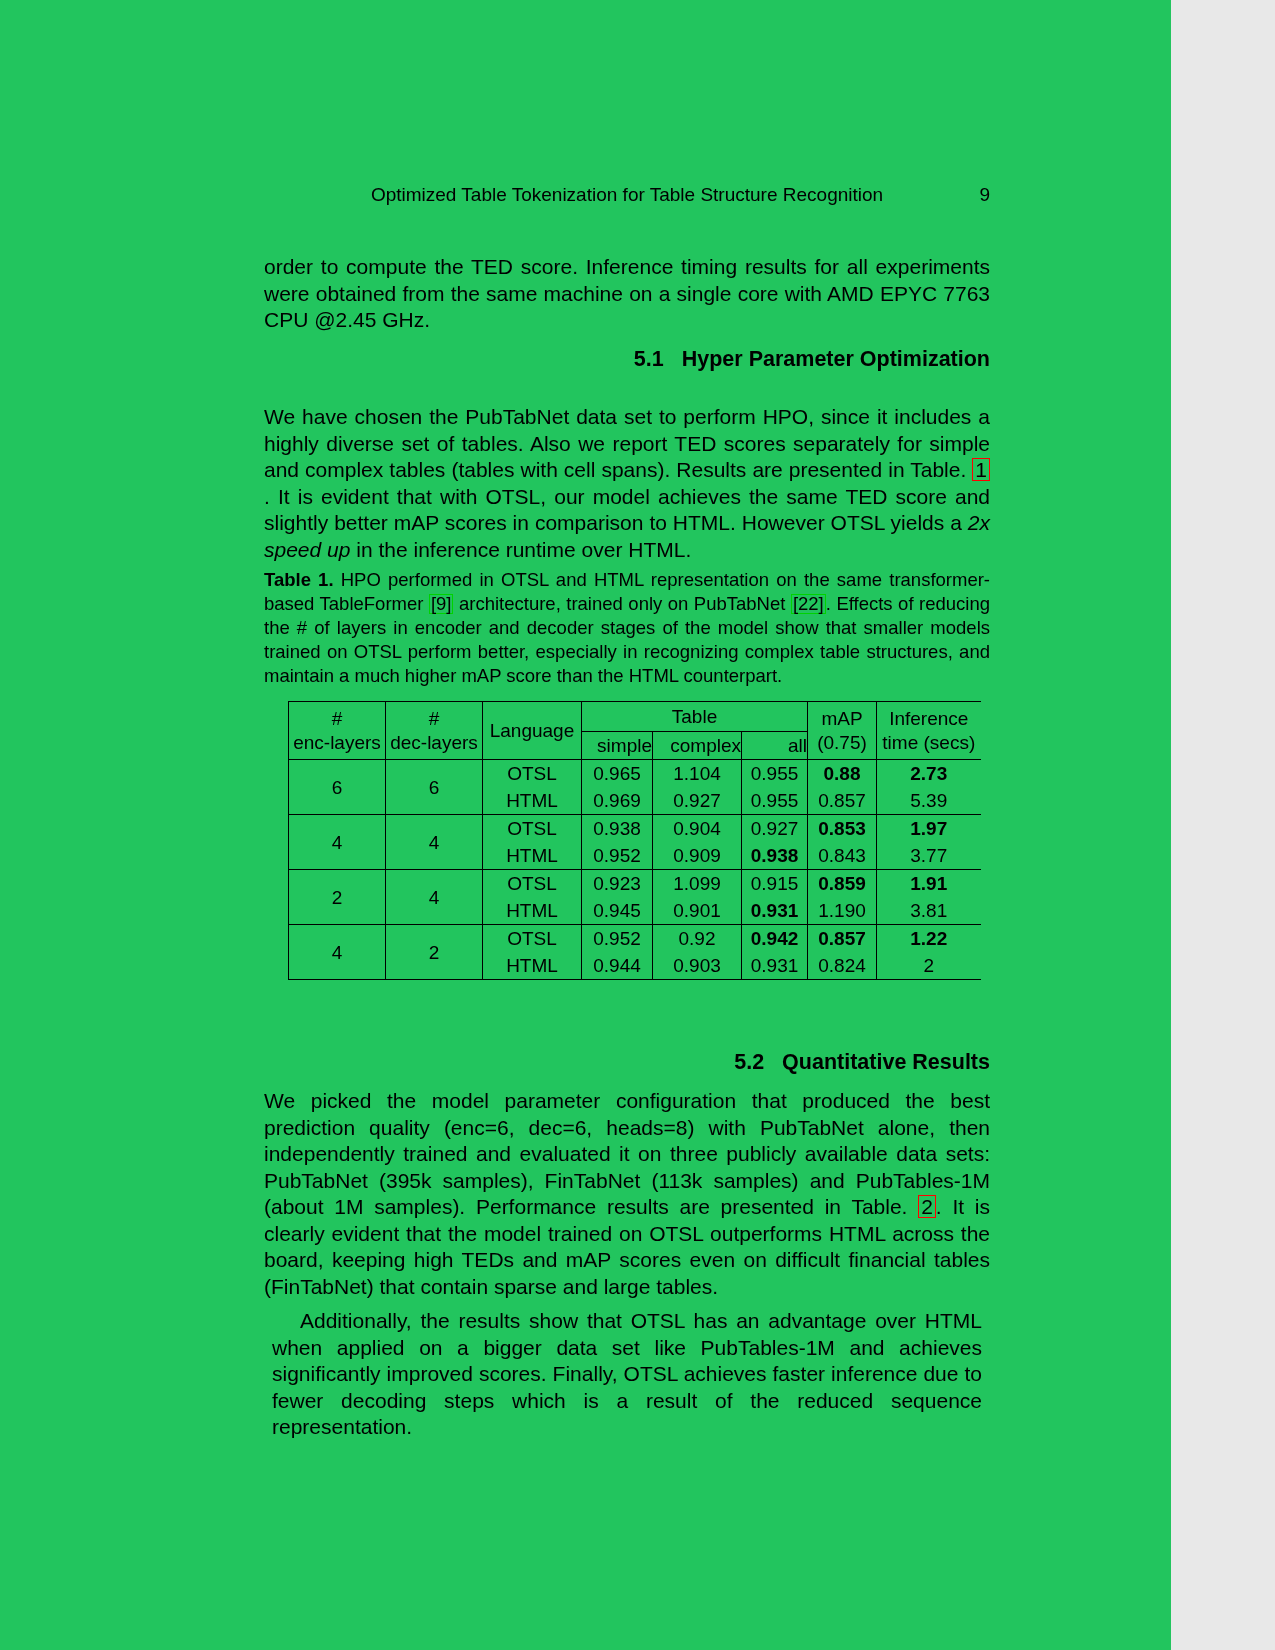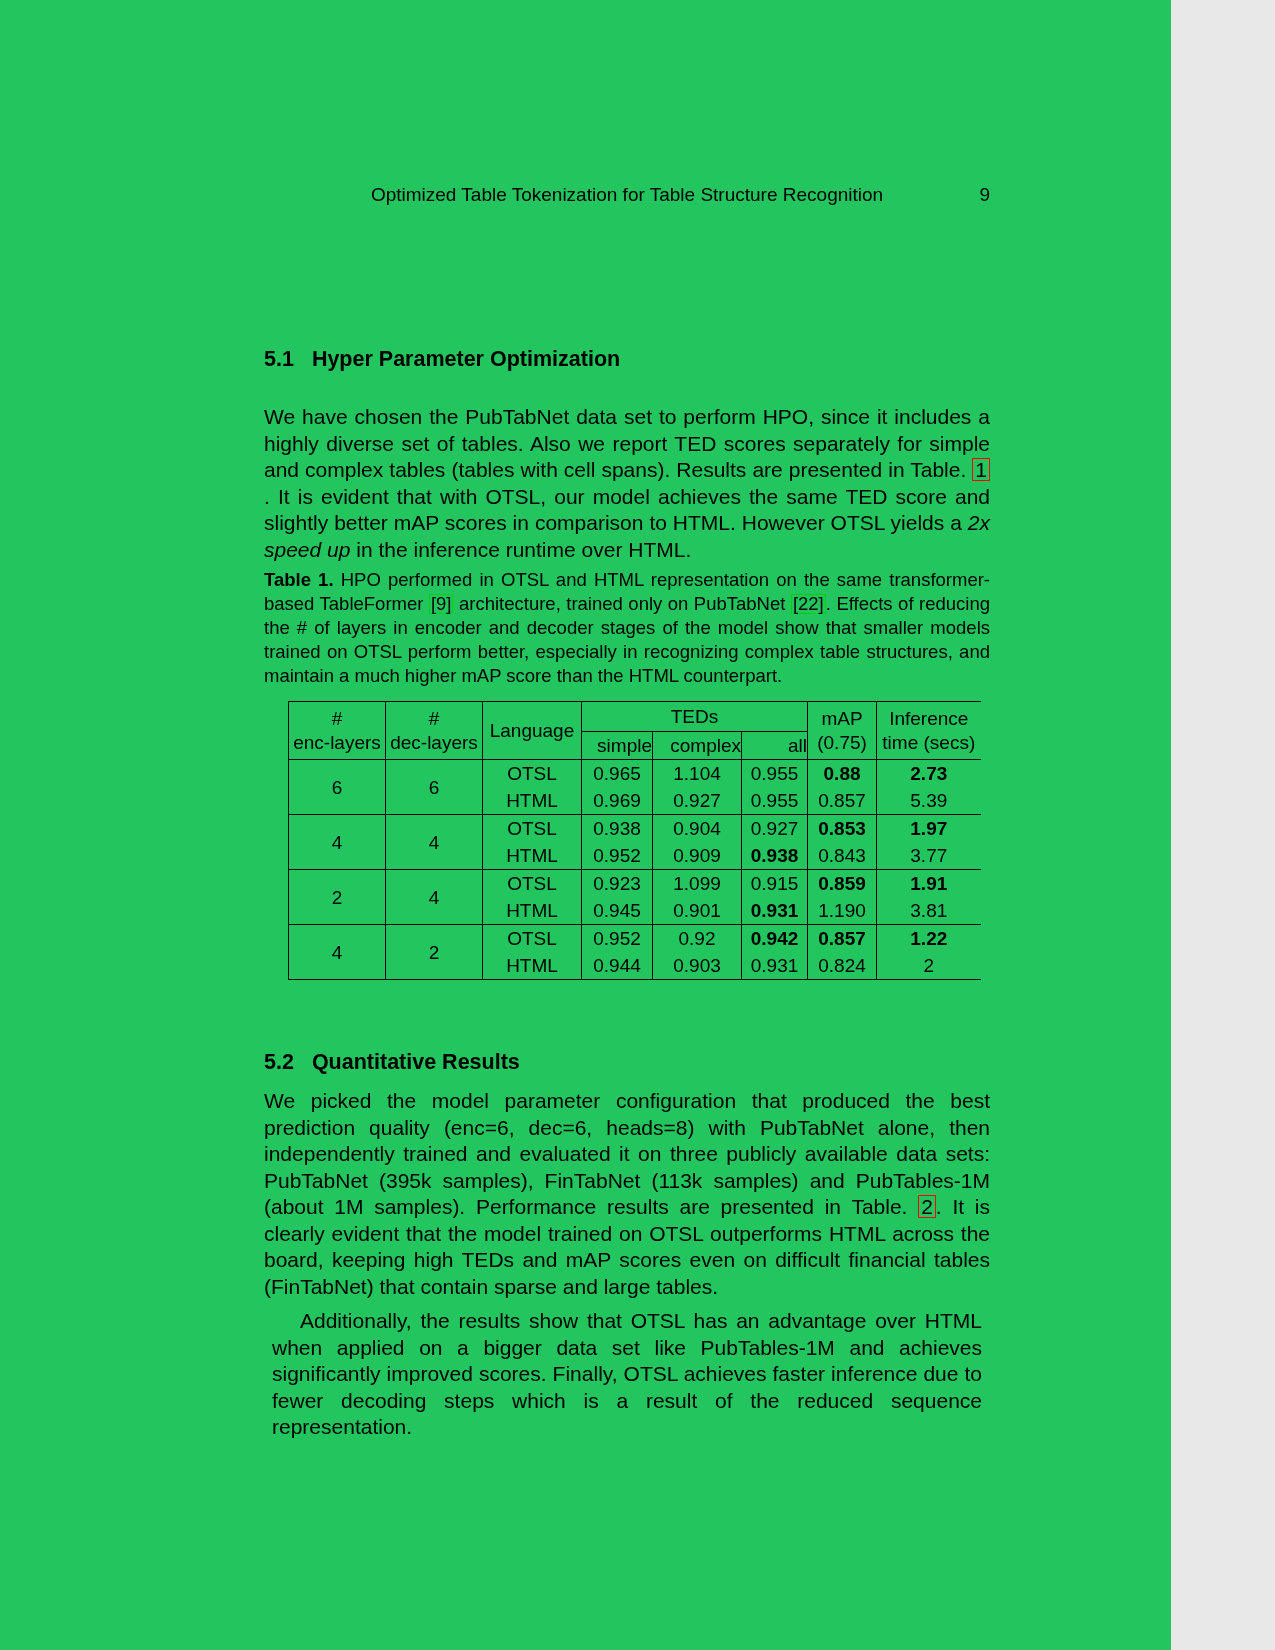--- a/index.html
+++ b/index.html
@@ -20,21 +20,21 @@
 
   
   .running-head{top:184px;font-size:19px;}
   .running-title{display:block;text-align:center;}
   .page-number{position:absolute;right:0;top:0;}
 
   
   .bodytext{font-size:21px;line-height:26.5px;text-align:justify;}
   .para1{top:233px;}
 
-  .sec-heading{font-size:21.5px;font-weight:bold;}
+  .sec-heading{font-size:21.5px;font-weight:bold;text-align:right;}
   .sec-51{top:347px;}
   .sec-52{top:1050px;}
   .sec-num{margin-right:18px;}
 
   .p51{top:383px;}
   .p52wrap{top:1088px;}
   .p52b{text-indent:28px;}
   .it{font-style:italic;}
 
   
@@ -64,20 +64,21 @@
 </head>
 <body>
 
 <div class="page">
 
   <div class="content-block running-head">
     <span class="running-title">Optimized Table Tokenization for Table Structure Recognition</span>
     <span class="page-number">9</span>
   </div>
 
+  <p class="content-block bodytext para1">order to compute the TED score. Inference timing results for all experiments were obtained from the same machine on a single core with AMD EPYC 7763 CPU @2.45 GHz.</p>
 
   <div class="content-block sec-heading sec-51">
     <span class="sec-num">5.1</span><span>Hyper Parameter Optimization</span>
   </div>
 
   <p class="content-block bodytext p51"><span>We have chosen the PubTabNet data set to perform HPO, since it includes a highly diverse set of tables. Also we report TED scores separately for simple and complex tables (tables with cell spans). Results are presented in Table. </span><span class="refbox">1</span><span>. It is evident that with OTSL, our model achieves the same TED score and slightly better mAP scores in comparison to HTML. However OTSL yields a </span><span class="it">2x speed up</span><span> in the inference runtime over HTML.</span></p>
 
   <p class="content-block caption"><span class="cap-label">Table 1.</span><span> HPO performed in OTSL and HTML representation on the same transformer-based TableFormer </span><span class="citebox">[9]</span><span> architecture, trained only on PubTabNet </span><span class="citebox">[22]</span><span>. Effects of reducing the # of layers in encoder and decoder stages of the model show that smaller models trained on OTSL perform better, especially in recognizing complex table structures, and maintain a much higher mAP score than the HTML counterpart.</span></p>
 
   <div class="tablewrap">
@@ -96,21 +97,21 @@
         <tr class="hr1">
           <th rowspan="2">
             <div>#</div>
             <div>enc-layers</div>
           </th>
           <th rowspan="2">
             <div>#</div>
             <div>dec-layers</div>
           </th>
           <th rowspan="2">Language</th>
-          <th colspan="3">TEDs</th>
+          <th colspan="3">Table</th>
           <th rowspan="2">
             <div>mAP</div>
             <div>(0.75)</div>
           </th>
           <th rowspan="2">
             <div>Inference</div>
             <div>time (secs)</div>
           </th>
         </tr>
         <tr class="hr2">

